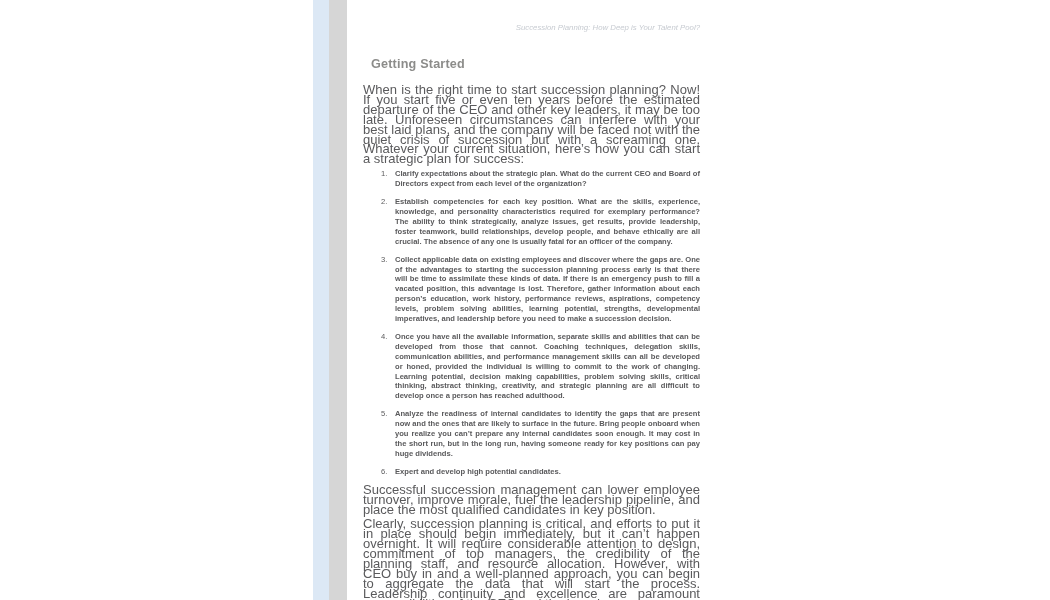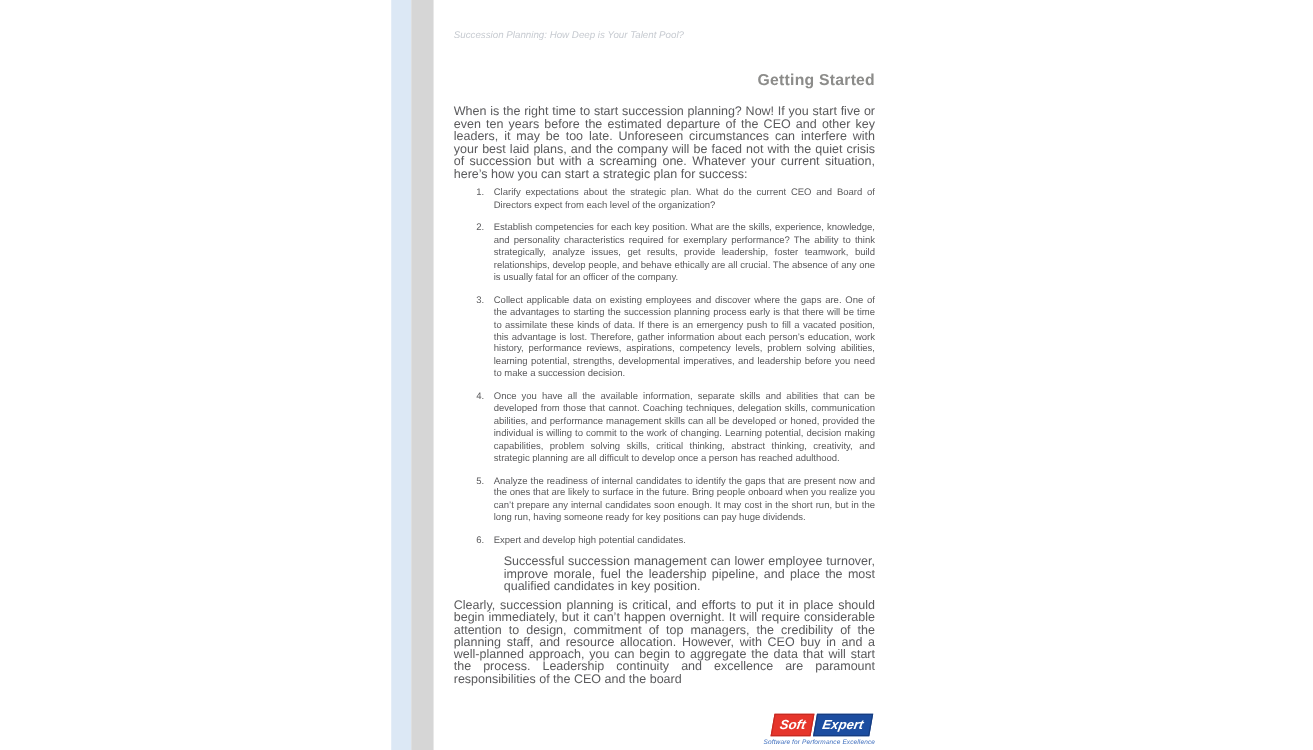--- a/index.html
+++ b/index.html
@@ -24,40 +24,40 @@
     position: absolute; left: 347px; top: 0;
     width: 703px; height: 600px;
     background: #ffffff;
   }
   .content {
     position: absolute; left: 16px; top: 0;
     width: 337px;
   }
   .running-header {
     margin-top: 23px;
+    text-align: right;
     font-style: italic;
     font-size: 7.8px;
     line-height: 10px;
     color: #c7cbd1;
   }
   .sec-heading {
     margin: 0;
     padding-left: 8px;
     font-size: 12.6px;
     line-height: 14px;
     font-weight: bold;
     color: #8c8c8a;
     letter-spacing: 0.2px;
-    text-align: right;
   }
   .h-getting { margin-top: 24px; }
   .h-conclusion { margin-top: 10px; }
   .body-text {
     margin: 0;
-    font-size: 10px;
+    font-size: 13px;
     line-height: 9.9px;
     color: #5a5a5c;
     text-align: justify;
   }
   .intro { margin-top: 14px; }
   .numbered-list { margin-top: 5px; }
   .list-item { display: flex; margin-bottom: 8px; }
   .list-num {
     flex: 0 0 32px;
     box-sizing: border-box;
@@ -65,22 +65,23 @@
     font-size: 7.6px;
     line-height: 9.9px;
     color: #5a5a5c;
   }
   .list-text {
     flex: 1;
     font-size: 7.6px;
     line-height: 9.9px;
     color: #5a5a5c;
     text-align: justify;
+    font-weight: bold;
   }
-  .c-para1 { margin-top: 8px; margin-left: 40px; }
+  .c-para1 { margin-top: 8px; }
   .c-para2 { margin-top: 5px; }
   .logo-wrap {
     margin-top: 22px;
     display: flex;
     flex-direction: column;
     align-items: flex-end;
   }
   .logo-boxes { display: flex; gap: 2px; padding-right: 3px; }
   .logo-box {
     display: block;

